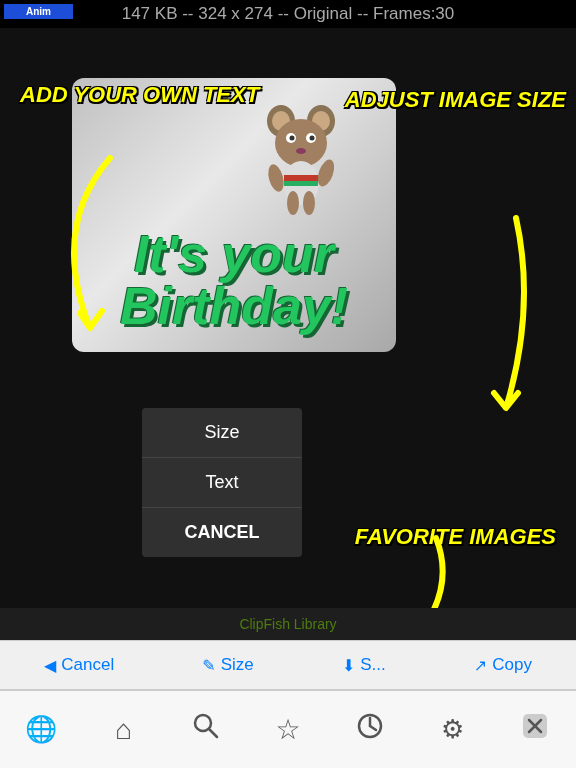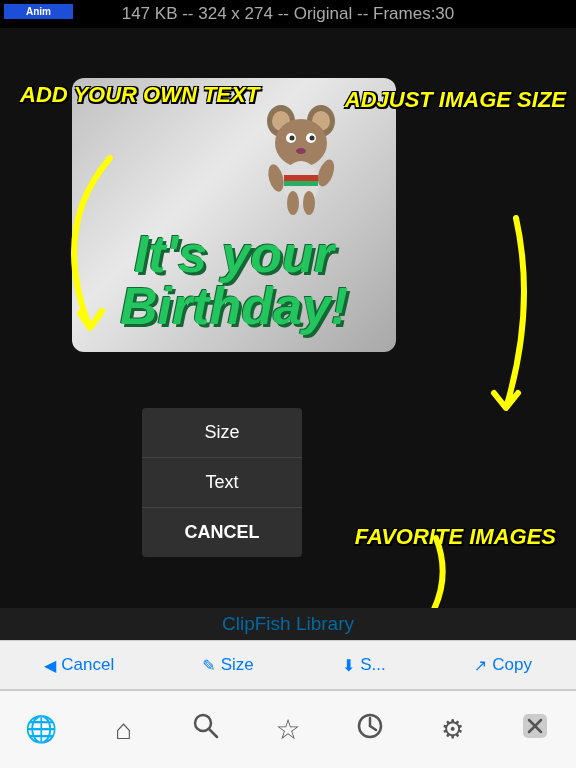--- a/index.html
+++ b/index.html
@@ -207,22 +207,22 @@
       width: 100%;
       height: 32px;
       background: rgba(200,200,200,0.15);
       display: flex;
       align-items: center;
       justify-content: center;
       z-index: 10;
     }
 
     #library-bar span {
-      color: #0369a1;
-      font-size: 19px;
+      color: #4d7c0f;
+      font-size: 14px;
     }
 
     
     #action-toolbar {
       position: absolute;
       top: 640px;
       left: 0;
       width: 100%;
       height: 50px;
       background: #f0f0f0;

